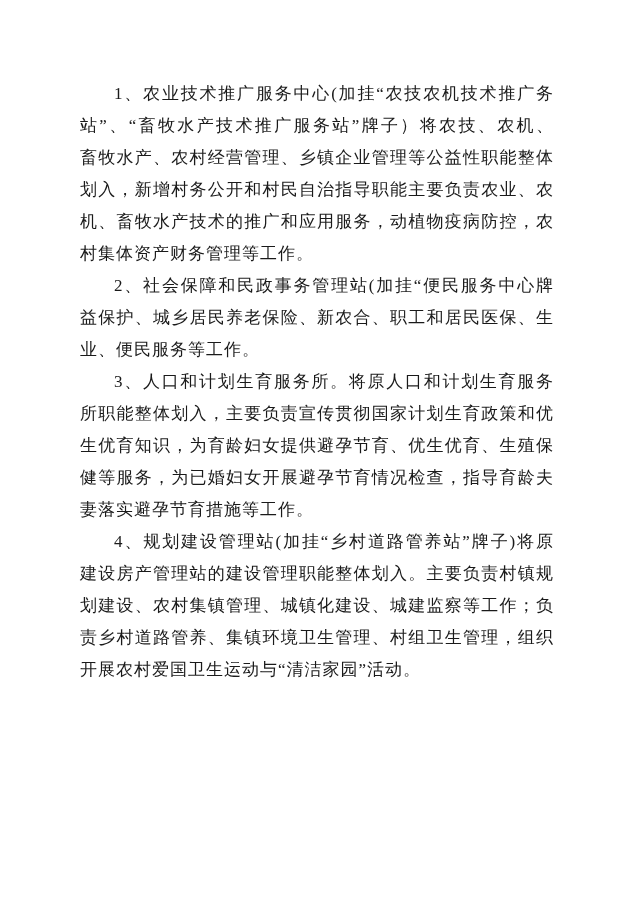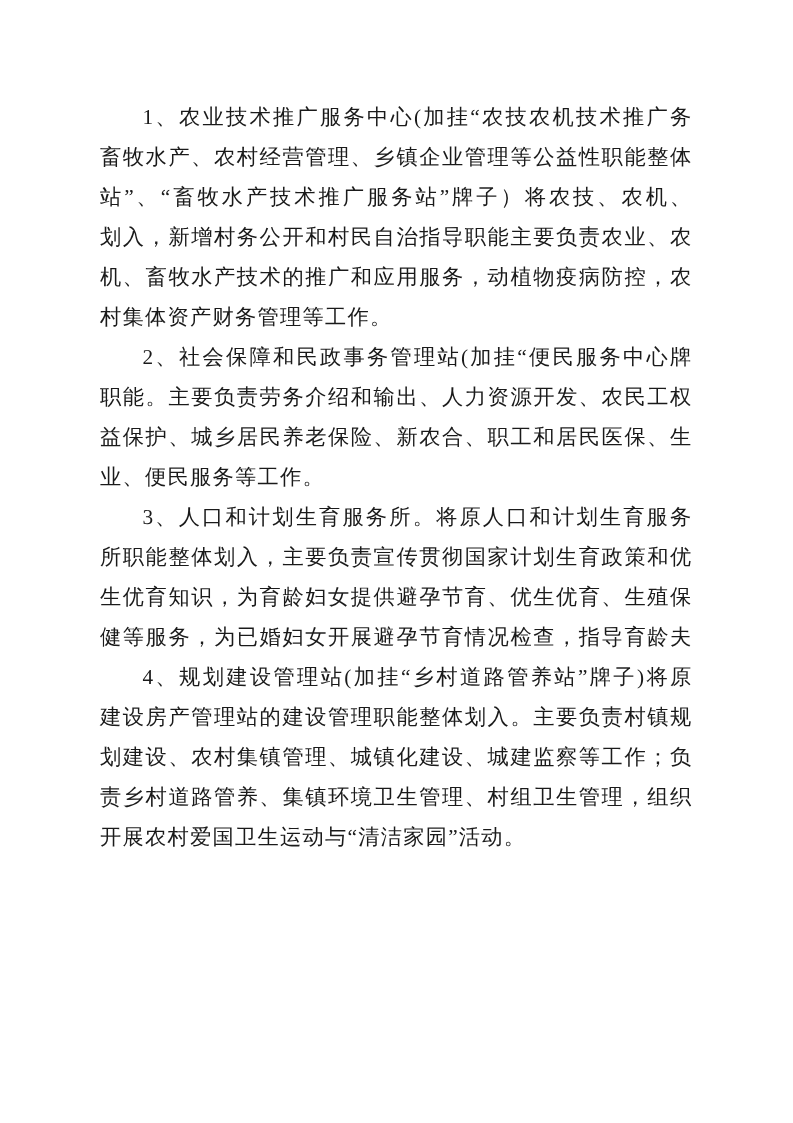--- a/index.html
+++ b/index.html
@@ -44,39 +44,39 @@
   }
 </style>
 </head>
 <body>
 
 <div class="page">
   <div class="text-block">
 
     <div class="paragraph">
       <div class="line first">1、农业技术推广服务中心(加挂“农技农机技术推广务</div>
+      <div class="line">站”、“畜牧水产技术推广服务站”牌子）将农技、农机、</div>
       <div class="line">畜牧水产、农村经营管理、乡镇企业管理等公益性职能整体</div>
-      <div class="line">站”、“畜牧水产技术推广服务站”牌子）将农技、农机、</div>
       <div class="line">划入，新增村务公开和村民自治指导职能主要负责农业、农</div>
       <div class="line">机、畜牧水产技术的推广和应用服务，动植物疫病防控，农</div>
       <div class="line last">村集体资产财务管理等工作。</div>
     </div>
 
     <div class="paragraph">
       <div class="line first">2、社会保障和民政事务管理站(加挂“便民服务中心牌</div>
-      <div class="line">职能。主要负责劳务介绍和输出、人力资源开发、农民工权</div>
       <div class="line">益保护、城乡居民养老保险、新农合、职工和居民医保、生</div>
       <div class="line last">业、便民服务等工作。</div>
     </div>
 
     <div class="paragraph">
       <div class="line first">3、人口和计划生育服务所。将原人口和计划生育服务</div>
       <div class="line">所职能整体划入，主要负责宣传贯彻国家计划生育政策和优</div>
       <div class="line">生优育知识，为育龄妇女提供避孕节育、优生优育、生殖保</div>
       <div class="line">健等服务，为已婚妇女开展避孕节育情况检查，指导育龄夫</div>
+      <div class="line last">妻落实避孕节育措施等工作。</div>
     </div>
 
     <div class="paragraph">
       <div class="line first">4、规划建设管理站(加挂“乡村道路管养站”牌子)将原</div>
       <div class="line">建设房产管理站的建设管理职能整体划入。主要负责村镇规</div>
       <div class="line">划建设、农村集镇管理、城镇化建设、城建监察等工作；负</div>
       <div class="line">责乡村道路管养、集镇环境卫生管理、村组卫生管理，组织</div>
       <div class="line last">开展农村爱国卫生运动与“清洁家园”活动。</div>
     </div>
 

